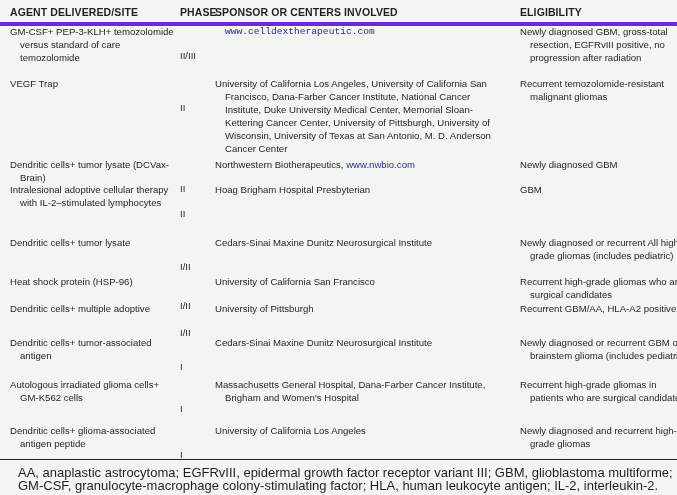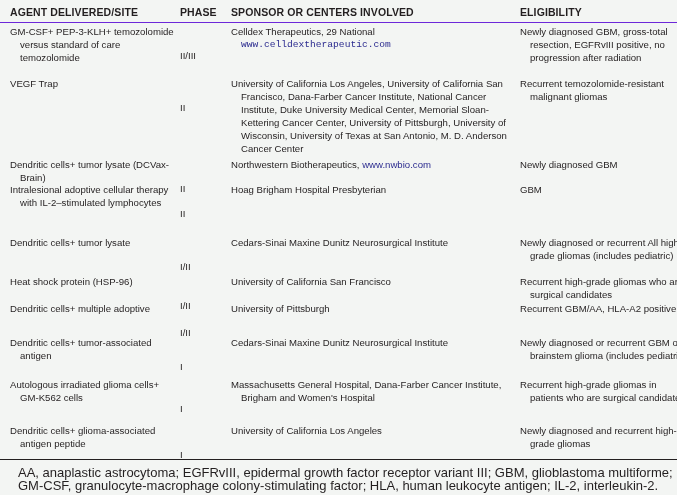--- a/index.html
+++ b/index.html
@@ -5,27 +5,27 @@
   html, body { margin: 0; padding: 0; }
   body {
     width: 677px; height: 495px; overflow: hidden;
     background: #f3f5f3;
     font-family: "Liberation Sans", sans-serif;
     color: #231f20;
     position: relative;
   }
   .hdr {
     position: absolute; top: 0; left: 0; width: 677px; height: 22px;
-    border-bottom: 1px solid #6d28d9;
+    border-bottom: 4px solid #6d28d9;
     font-weight: bold; font-size: 10.5px; letter-spacing: 0.1px;
   }
   .hdr span { position: absolute; top: 6px; }
   .c1 { left: 10px; }
   .c2 { left: 180px; }
-  .c3 { left: 231px; }
+  .c3 { left: 215px; }
   .c4 { left: 520px; }
   .row { position: absolute; left: 0; width: 677px; font-size: 9.6px; line-height: 13px; }
   .cell { position: absolute; top: 0; }
   .cell.c1 { width: 160px; }
   .cell.c2 { width: 30px; margin-top: 24px; }
   .cell.c3 { width: 280px; }
   .cell.c4 { width: 157px; }
   .ind { padding-left: 10px; text-indent: -10px; }
   .link { color: #2b2b8f; }
   .rule { position: absolute; left: 0; width: 677px; top: 459px; border-top: 1px solid #231f20; }
@@ -38,21 +38,21 @@
   <span class="c1">AGENT DELIVERED/SITE</span>
   <span class="c2">PHASE</span>
   <span class="c3">SPONSOR OR CENTERS INVOLVED</span>
   <span class="c4">ELIGIBILITY</span>
 </div>
 
 <div id="rows">
     <div class="row" style="top: 25px;">
       <div class="cell c1 ind">GM-CSF+ PEP-3-KLH+ temozolomide versus standard of care temozolomide</div>
       <div class="cell c2">II/III</div>
-      <div class="cell c3 ind"><span>Celldex Therapeutics, 29 National</span><span class="link" style="display: block; text-indent: 0px; font-family: Liberation Mono, monospace;">www.celldextherapeutic.com</span></div>
+      <div class="cell c3 ind"><span class="link" style="display: block; text-indent: 0px; font-family: Liberation Mono, monospace;">www.celldextherapeutic.com</span></div>
       <div class="cell c4 ind">Newly diagnosed GBM, gross-total resection, EGFRvIII positive, no progression after radiation</div>
     </div>
     <div class="row" style="top: 77px;">
       <div class="cell c1 ind">VEGF Trap</div>
       <div class="cell c2">II</div>
       <div class="cell c3 ind"><span>University of California Los Angeles, University of California San Francisco, Dana-Farber Cancer Institute, National Cancer Institute, Duke University Medical Center, Memorial Sloan-Kettering Cancer Center, University of Pittsburgh, University of Wisconsin, University of Texas at San Antonio, M. D. Anderson Cancer Center</span><span class="link"></span></div>
       <div class="cell c4 ind">Recurrent temozolomide-resistant malignant gliomas</div>
     </div>
     <div class="row" style="top: 158px;">
       <div class="cell c1 ind">Dendritic cells+ tumor lysate (DCVax-Brain)</div>

